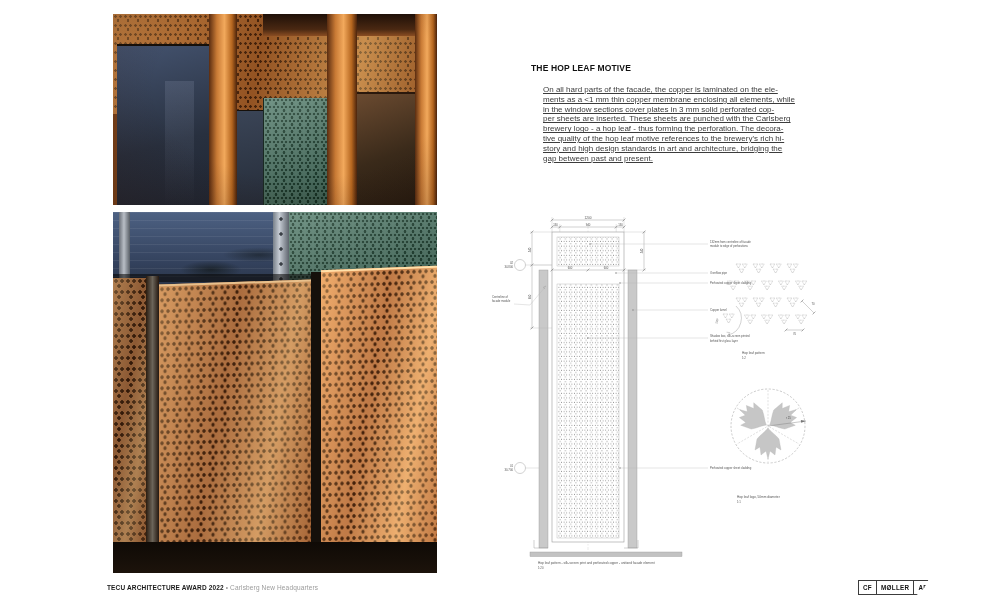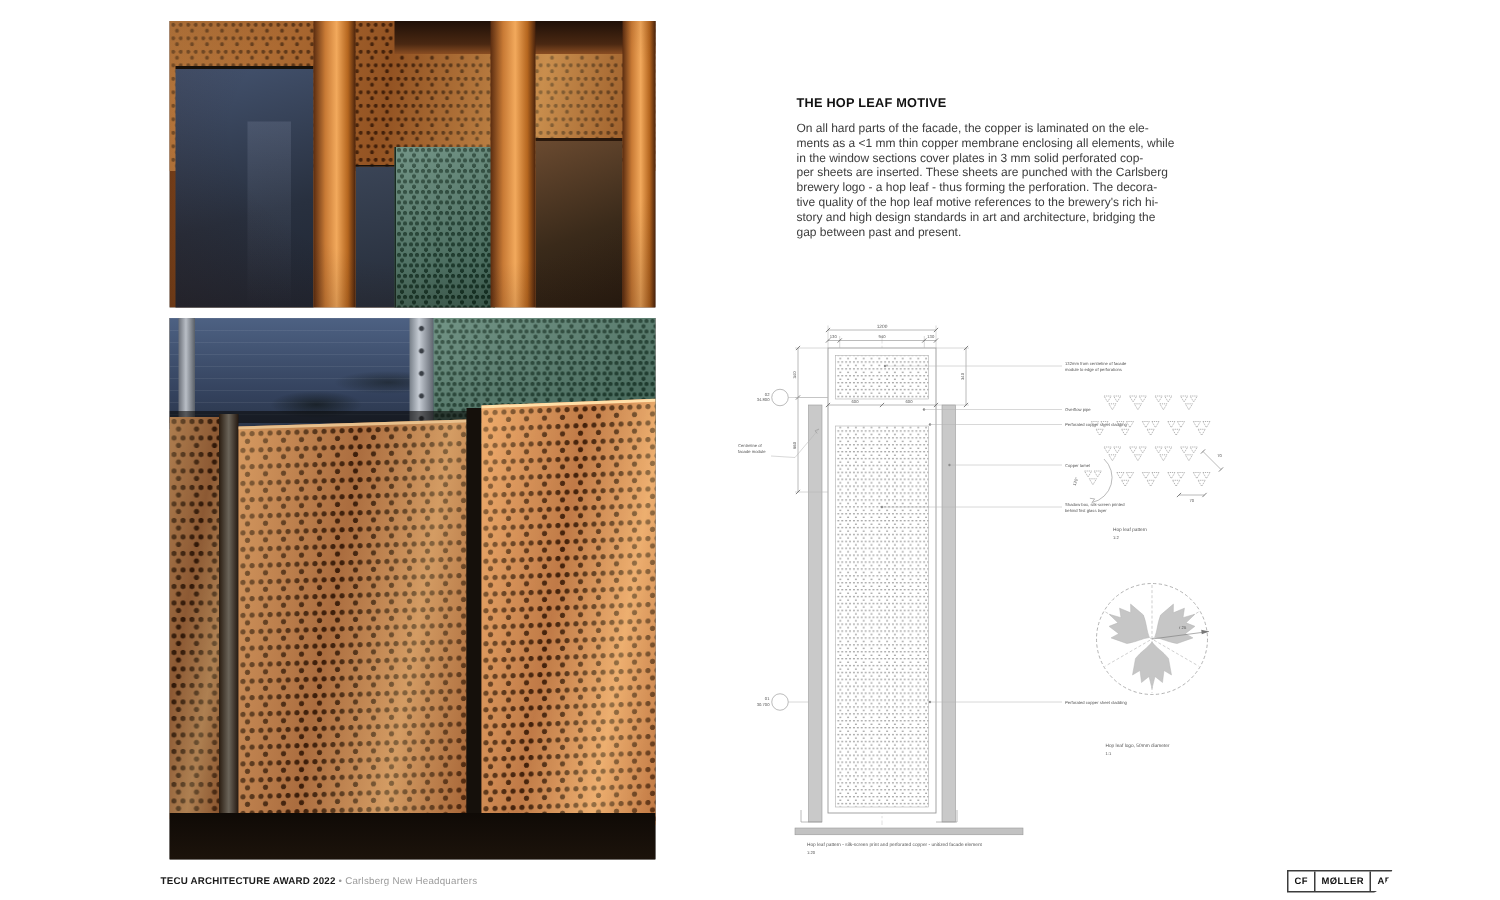--- a/index.html
+++ b/index.html
@@ -38,21 +38,21 @@
       radial-gradient(circle at 2px 2px, #0f2a1f 1.2px, transparent 1.6px),
       radial-gradient(circle at 6px 2px, #0f2a1f 1.2px, transparent 1.6px),
       radial-gradient(circle at 4px 5.5px, #0f2a1f 1.2px, transparent 1.6px);
     background-size:100% 100%, 8px 7px, 8px 7px, 8px 7px;
   }
   .mullion{background:linear-gradient(90deg,#5a2c10,#c87a35 28%,#f2a95c 55%,#b5661f 82%,#4a230c);}
 
   
   .article{position:absolute;left:531px;top:63px;width:285px;color:#3c3c3c;}
   .article h1{margin:0 0 8px 0;font-size:8.5px;letter-spacing:.15px;color:#111;font-weight:700;}
-  .article p{margin:0;font-size:8px;line-height:9.8px;white-space:pre-line;}
+  .article p{margin:12px;font-size:8px;line-height:9.8px;white-space:pre-line;text-decoration:underline;}
 
   
   .drawings{position:absolute;left:490px;top:208px;width:360px;height:372px;}
   .drawings text{font-family:"Liberation Sans", sans-serif;fill:#555;}
   .t28{font-size:2.8px;}
   .t32{font-size:3.2px;}
   .thin{stroke:#9a9a9a;stroke-width:.45;fill:none;}
   .xthin{stroke:#b5b5b5;stroke-width:.35;fill:none;}
   .tick{stroke:#666;stroke-width:.55;}
 

